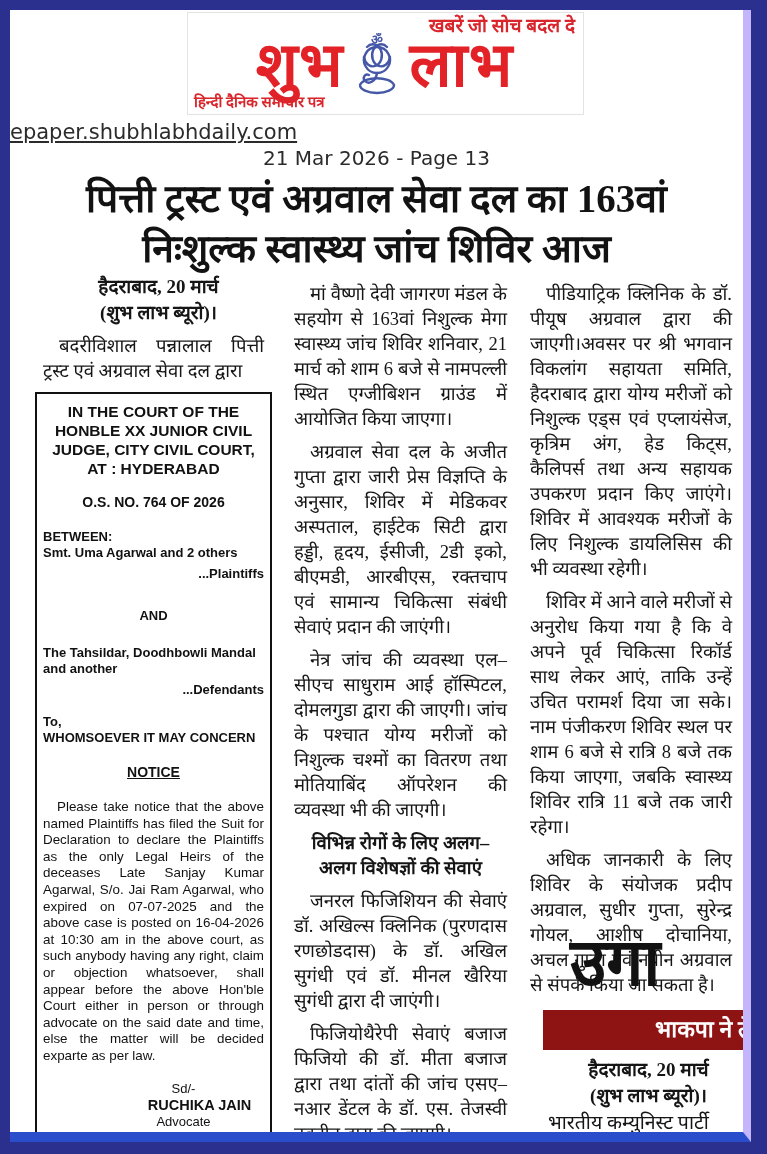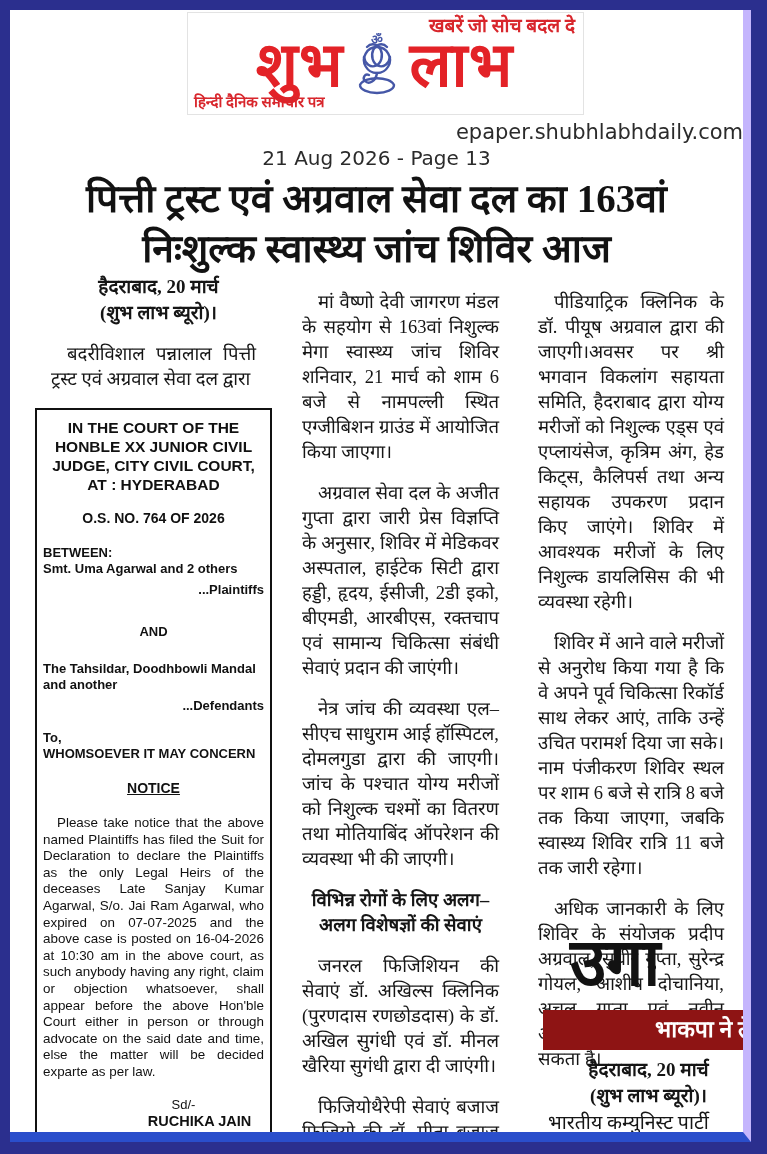--- a/index.html
+++ b/index.html
@@ -10,36 +10,36 @@
 
   
   .masthead-box{position:absolute;left:177px;top:2px;width:397px;height:103px;background:#fff;
                 border:1px solid #e3e3e3;box-sizing:border-box;padding:2px 8px 0 6px;}
   .tagline{color:#d8262c;font-weight:bold;font-size:19px;text-align:right;line-height:22px;}
   .logo-row{display:flex;align-items:center;justify-content:center;gap:4px;margin-top:-6px;}
   .logo-word{color:#e32227;font-weight:bold;font-size:62px;line-height:62px;letter-spacing:1px;}
   .ganesh{display:inline-block;width:58px;height:66px;margin-top:2px;}
   .subtitle{color:#d8262c;font-weight:bold;font-size:15px;text-align:left;margin-top:-8px;}
 
-  .site{position:absolute;top:110px;left:0;width:100%;text-align:right;
-        font-family:"DejaVu Sans","Liberation Sans",sans-serif;font-size:21px;color:#2b2b2b;}
+  .site{position:absolute;top:110px;left:0;width:100%;text-align:left;
+        font-family:"DejaVu Sans","Liberation Sans",sans-serif;font-size:21px;color:#2b2b2b;text-decoration:underline;}
   .datepage{position:absolute;top:136px;left:0;width:100%;text-align:center;
         font-family:"DejaVu Sans","Liberation Sans",sans-serif;font-size:20px;color:#2b2b2b;}
 
   .headline{position:absolute;top:156px;left:8px;right:8px;margin:8px;text-align:center;
             font-size:39px;line-height:50px;font-weight:bold;color:#121212;}
 
   
   .col{position:absolute;top:264px;font-size:18.5px;line-height:25px;color:#151515;
        text-align:justify;}
   .col1{left:25px;width:237px;}
   .col2{left:276px;width:229px;}
   .col3{left:512px;width:218px;}
   .dateline{font-weight:bold;text-align:center;font-size:19px;line-height:26px;margin:0 20px 0 30px;}
-  .col p{margin:16px;text-indent:16px;}
+  .col p{margin:8px;text-indent:16px;}
   .subhead{font-weight:bold;text-align:center;text-indent:0 !important;margin:2px 0 !important;}
 
   
   .notice-box{border:2px solid #111;margin-top:7px;padding:8px 6px 10px 6px;
               font-family:"Liberation Sans","DejaVu Sans",sans-serif;color:#111;
               text-align:left;box-sizing:border-box;min-height:733px;}
   .nb-court{font-weight:bold;font-size:15.5px;line-height:19px;text-align:center;}
   .nb-case{font-weight:bold;font-size:14px;text-align:center;margin-top:12px;}
   .nb-label{font-weight:bold;font-size:13px;line-height:16px;margin-top:14px;}
   .nb-name{font-weight:bold;font-size:13px;line-height:16px;}
@@ -81,21 +81,21 @@
             <path d="M12 52 c4 -9 30 -9 34 0 a17 8 0 0 1 -34 0"></path>
           </g>
         </svg>
       </span>
       <span class="logo-word">लाभ</span>
     </div>
     <div class="subtitle">हिन्दी दैनिक समाचार पत्र</div>
   </div>
 
   <div class="site">epaper.shubhlabhdaily.com</div>
-  <div class="datepage">21 Aug 2026 - Page 13</div>
+  <div class="datepage">21 Mar 2026 - Page 13</div>
 
   <h1 class="headline"><span>पित्ती ट्रस्ट एवं अग्रवाल सेवा दल का 163वां</span><br><span>निःशुल्क स्वास्थ्य जांच शिविर आज</span></h1>
 
   <div class="col col1">
     <div class="dateline">
       <span>हैदराबाद, 20 मार्च</span><br>
       <span>(शुभ लाभ ब्यूरो)।</span>
     </div>
     <p>बदरीविशाल पन्नालाल पित्ती ट्रस्ट एवं अग्रवाल सेवा दल द्वारा</p>
 

